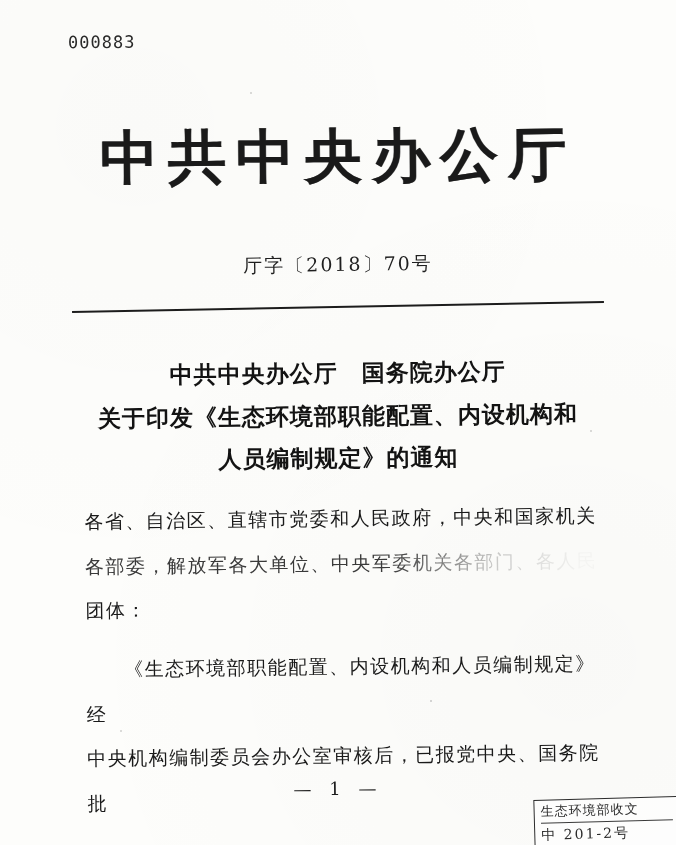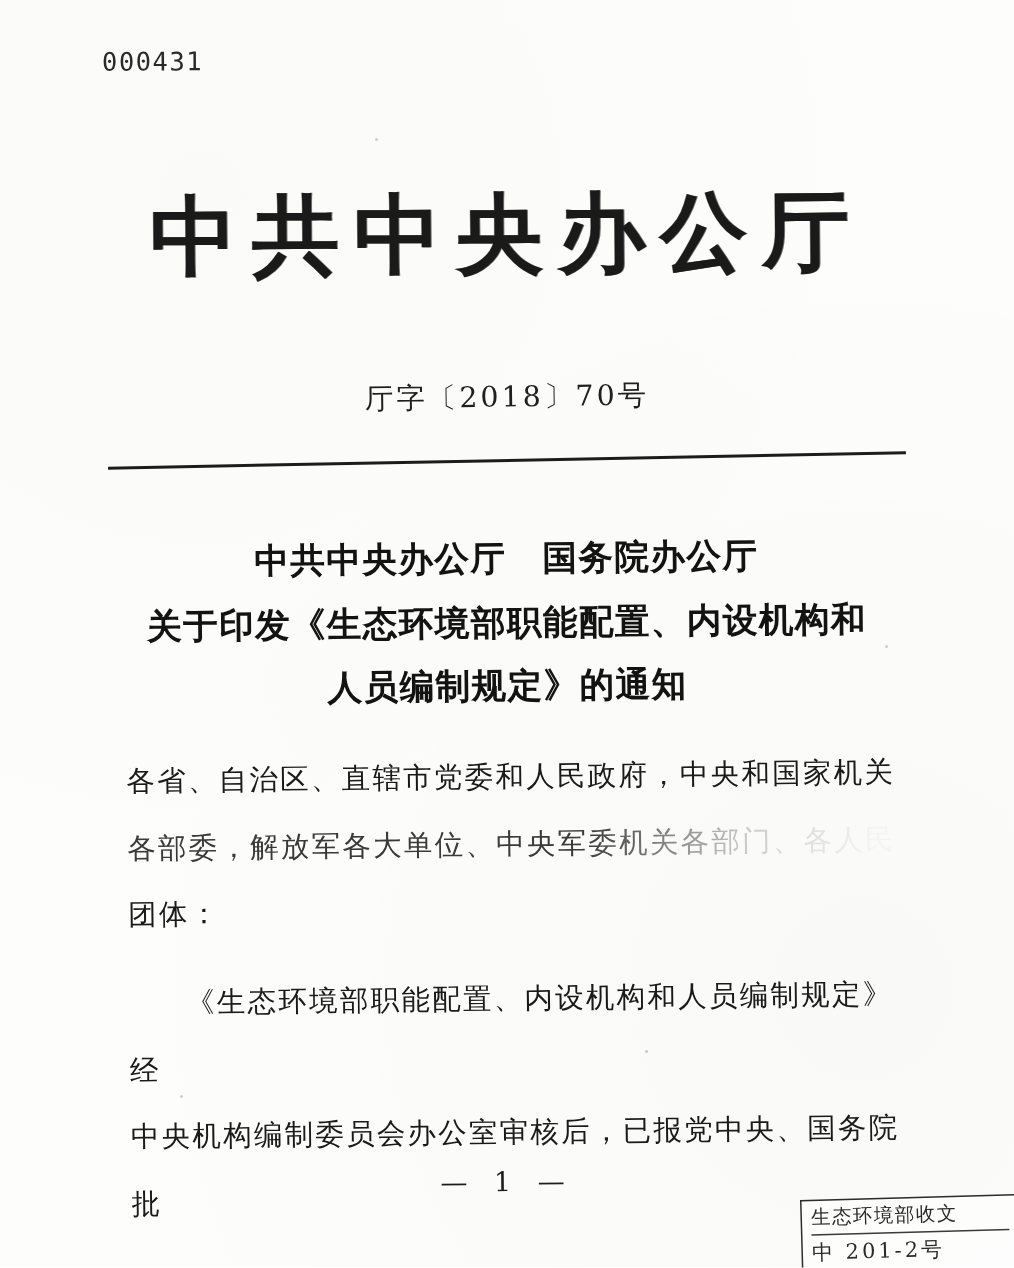--- a/index.html
+++ b/index.html
@@ -148,21 +148,21 @@
     position: absolute;
     background: rgba(0,0,0,0.18);
     border-radius: 50%;
   }
 </style>
 </head>
 <body>
 
 <div class="page">
 
-  <div class="doc-number">000431</div>
+  <div class="doc-number">000883</div>
 
   <div class="masthead">中共中央办公厅</div>
 
   <div class="issue-line">厅字〔2018〕70号</div>
 
   <div class="rule"></div>
 
   <div class="title-block">
     <span class="tline">中共中央办公厅　国务院办公厅</span>
     <span class="tline">关于印发《生态环境部职能配置、内设机构和</span>

